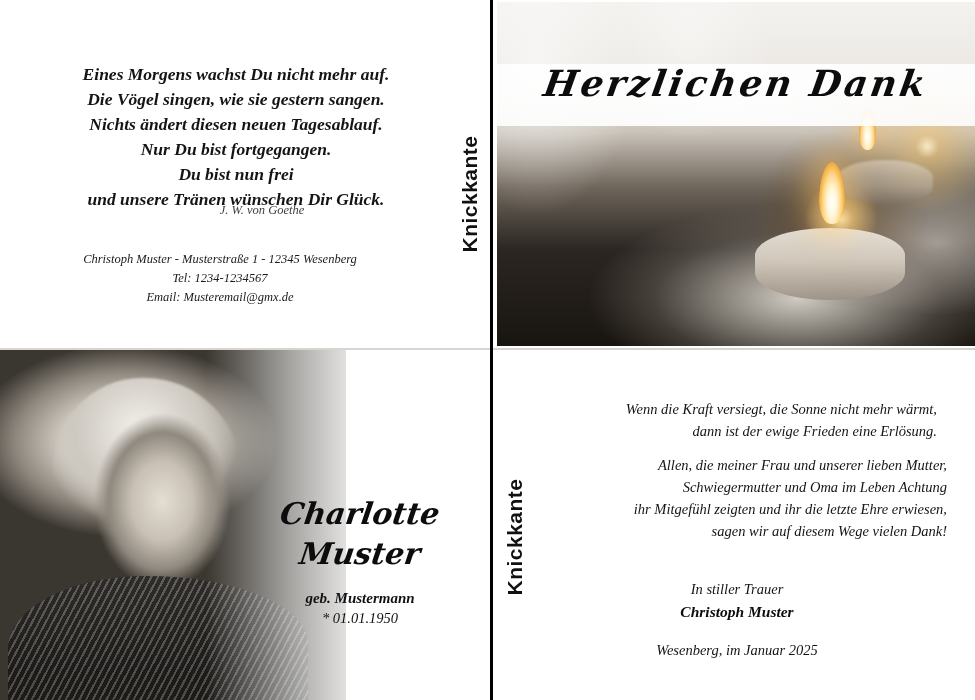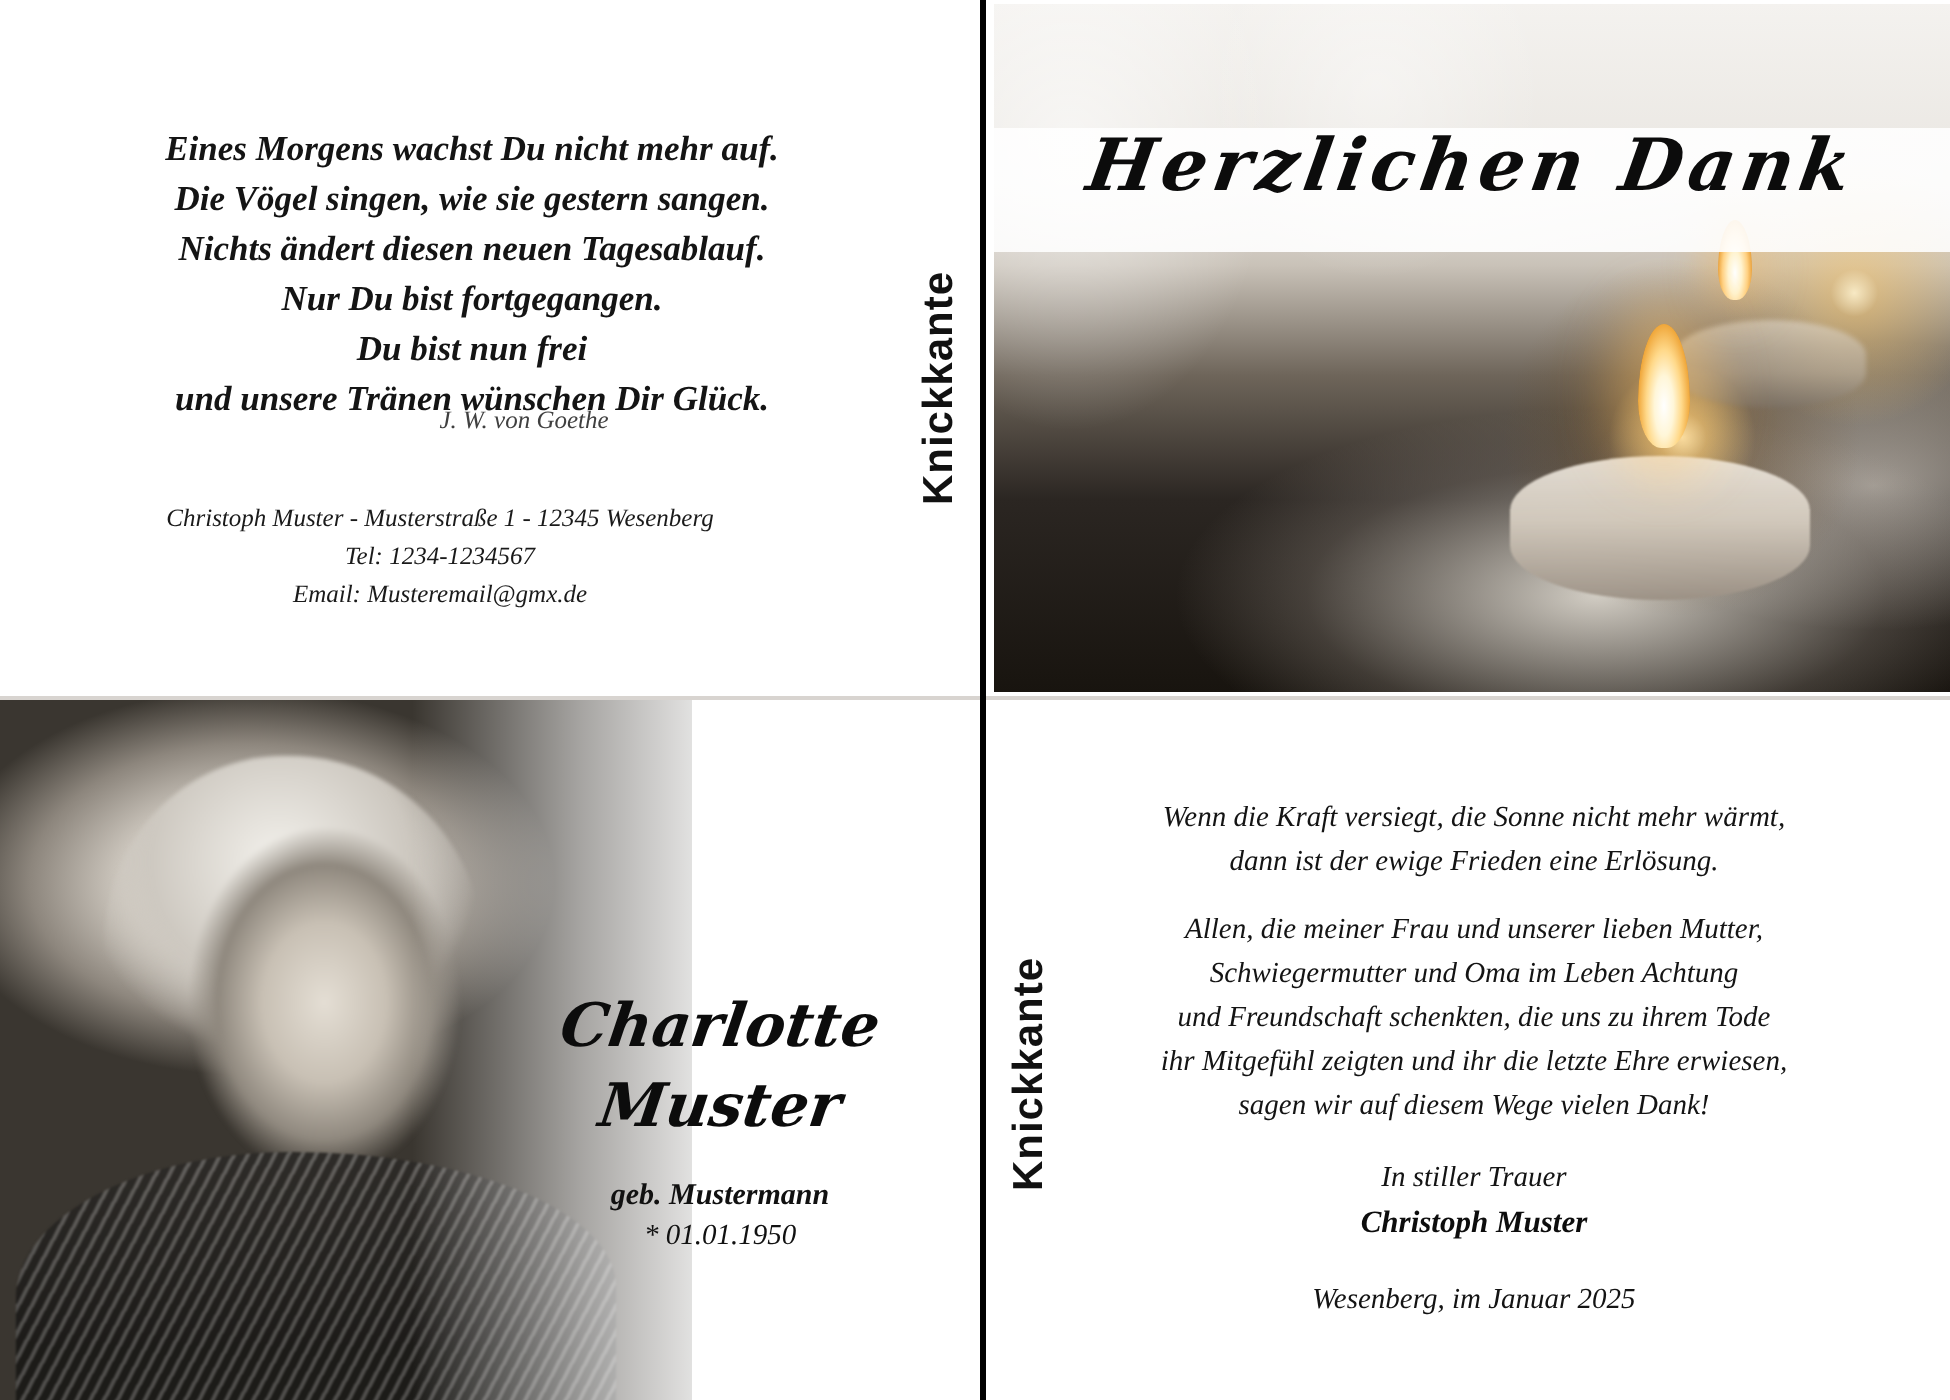--- a/index.html
+++ b/index.html
@@ -329,20 +329,21 @@
     left: 30px;
     top: 104px;
     width: 420px;
     text-align: center;
   }
   .thanks-line {
     font-style: italic;
     font-size: 14.5px;
     line-height: 22px;
     color: #141414;
+    text-align: right;
   }
   .thanks-closing {
     position: absolute;
     left: 40px;
     top: 228px;
     width: 400px;
     text-align: center;
   }
   .closing-small {
     font-style: italic;
@@ -420,21 +421,20 @@
   <div class="knick knick-bottom">Knickkante</div>
 
   <div class="panel-thanks">
     <div class="thanks-intro">
       <div class="thanks-line">Wenn die Kraft versiegt, die Sonne nicht mehr wärmt,</div>
       <div class="thanks-line">dann ist der ewige Frieden eine Erlösung.</div>
     </div>
     <div class="thanks-body">
       <div class="thanks-line">Allen, die meiner Frau und unserer lieben Mutter,</div>
       <div class="thanks-line">Schwiegermutter und Oma im Leben Achtung</div>
-      <div class="thanks-line">und Freundschaft schenkten, die uns zu ihrem Tode</div>
       <div class="thanks-line">ihr Mitgefühl zeigten und ihr die letzte Ehre erwiesen,</div>
       <div class="thanks-line">sagen wir auf diesem Wege vielen Dank!</div>
     </div>
     <div class="thanks-closing">
       <div class="closing-small">In stiller Trauer</div>
       <div class="closing-name">Christoph Muster</div>
     </div>
     <div class="thanks-place">Wesenberg, im Januar 2025</div>
   </div>
 

